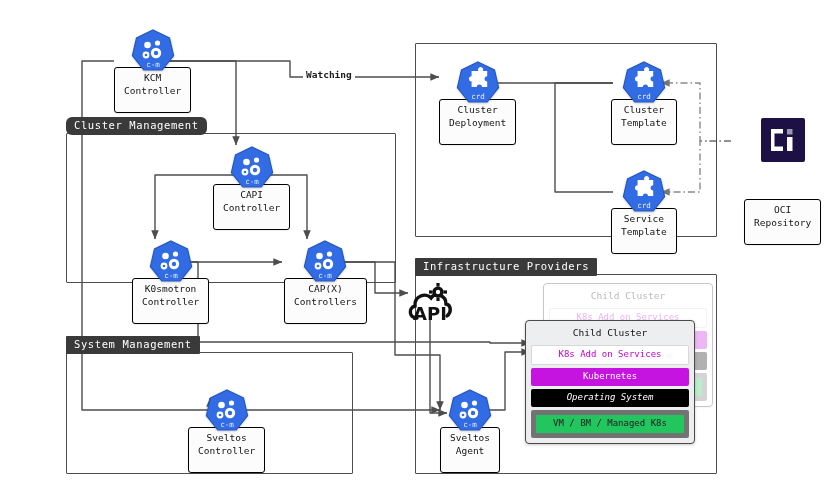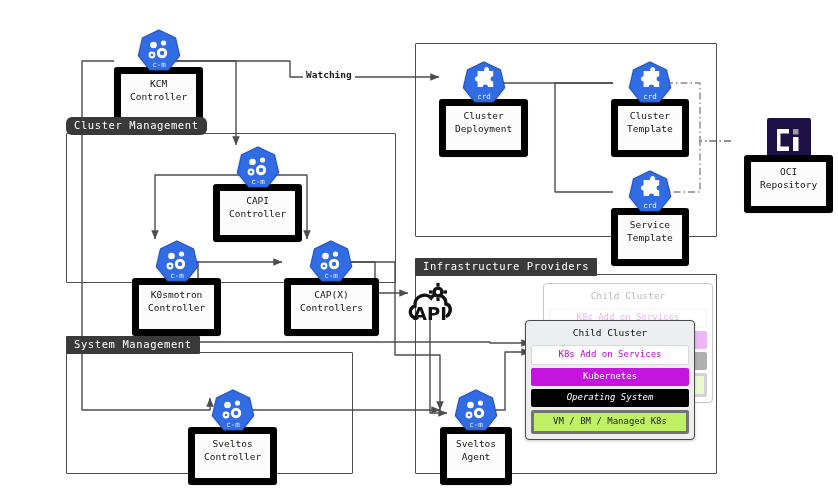--- a/index.html
+++ b/index.html
@@ -13,21 +13,21 @@
   .frame{position:absolute;border:1.6px solid #4d4d4d;background:transparent;border-radius:1px;}
   .frame-label{position:absolute;background:#3a3a3a;color:#ffffff;
        font-size:10.5px;letter-spacing:.6px;padding:3px 8px 4px 8px;
        white-space:nowrap;line-height:1;border-radius:1px;z-index:6;}
 
   
   .node{position:absolute;z-index:5;display:flex;flex-direction:column;align-items:center;}
   .hept{position:relative;width:46px;height:46px;display:flex;align-items:center;
         justify-content:center;filter:drop-shadow(0 1px 1px rgba(0,0,0,.18));}
   .hept svg{display:block;}
-  .caption{margin-top:-7px;background:#fcfcfc;border:7px solid #000000;border-radius:3px;
+  .caption{margin-top:-7px;background:#fcfcfc;border:1px solid #000000;border-radius:3px;
         padding:4px 9px 15px 9px;font-size:9.5px;line-height:12.5px;text-align:center;
         color:#141414;white-space:pre;box-shadow:0 1px 1.5px rgba(0,0,0,.07);}
 
   
   .ocibox{position:absolute;z-index:5;display:flex;flex-direction:column;align-items:center;}
   .ocimark{width:44px;height:44px;background:#1c1045;display:flex;align-items:center;
        justify-content:center;border-radius:2px;}
 
   
   .apiicon{position:absolute;z-index:6;width:56px;height:48px;}
@@ -38,21 +38,21 @@
 
   
   .cc{position:absolute;border:1.4px solid #4a4a4a;border-radius:4px;background:#ffffff;
       box-shadow:0 1px 3px rgba(0,0,0,.22);padding:4px 5px 5px 5px;
       display:flex;flex-direction:column;gap:3px;}
   .cc .cc-title{font-size:9.5px;text-align:center;color:#111;padding:3px 0 4px 0;line-height:1;}
   .cc .row{font-size:9px;text-align:center;padding:4px 0 5px 0;line-height:1;border-radius:2px;}
   .r-addon{background:#ffffff;color:#c300d6;border:1px solid #d8d8d8;}
   .r-k8s{background:#c514e0;color:#ffffff;}
   .r-os{background:#000000;color:#ffffff;font-style:italic;}
-  .r-vm{background:#bef264;color:#222222;border:3px solid #737373;}
+  .r-vm{background:#22c55e;color:#222222;border:5px solid #737373;}
   .cc-back{opacity:.30;box-shadow:0 1px 2px rgba(0,0,0,.12);}
   .cc-front{background:#eceef0;}
 </style>
 </head>
 <body>
 
 <div id="stage">
 
   <svg id="wires" viewBox="0 0 838 497">
     <defs>
@@ -248,21 +248,21 @@
         <polygon points="23,2 39.5,9.9 43.6,27.7 32.2,42 13.8,42 2.4,27.7 6.5,9.9" fill="#326ce5" stroke="#2456bf" stroke-width="1.2"></polygon>
         <path d="M19,11 h4.4 a2.6,2.6 0 1,1 4.4,0 h4.4 v5.2 a2.6,2.6 0 1,0 0,5.2 v5.6 h-5.2
                  a2.6,2.6 0 1,0 -5.2,0 h-5.2 v-5.6 a2.6,2.6 0 1,1 0,-5.2 v-5.2 z" fill="#ffffff"></path>
         <text x="23" y="38.5" font-size="7.5" fill="#eaf0ff" text-anchor="middle" font-family="DejaVu Sans Mono, monospace">crd</text>
       </svg>
     </div>
     <div class="caption">Service
 Template</div>
   </div>
 
-  <div class="ocibox" style="left:744px;top:118px;">
+  <div class="ocibox" style="left:744px;top:118px;gap:44px;">
     <div class="ocimark">
       <svg width="30" height="30" viewBox="0 0 30 30">
         <rect x="3" y="4" width="12" height="22" fill="#ffffff"></rect>
         <rect x="6.5" y="8.5" width="8.5" height="13" fill="#1c1045"></rect>
         <rect x="19" y="4" width="5.5" height="5.5" fill="#9a9aa6"></rect>
         <rect x="19" y="12" width="5.5" height="14" fill="#ffffff"></rect>
       </svg>
     </div>
     <div class="caption">OCI
 Repository</div>

